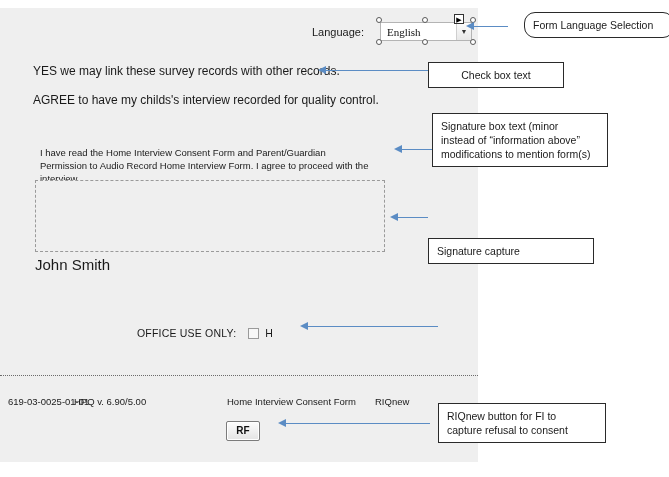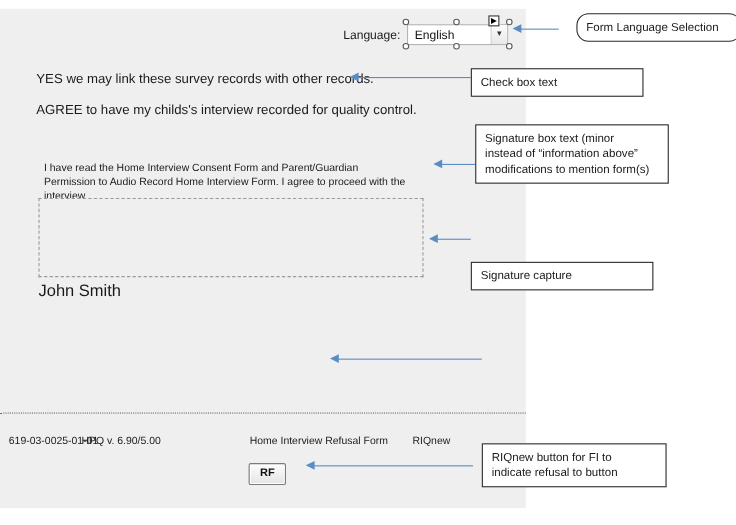--- a/index.html
+++ b/index.html
@@ -31,21 +31,21 @@
     position: absolute;
     left: 312px;
     top: 14px;
     display: flex;
     align-items: center;
     white-space: nowrap;
   }
   .lang-label {
     font-size: 11px;
     color: #1a1a1a;
-    margin-right: 6px;
+    margin-right: 16px;
   }
   .lang-select-wrap {
     position: relative;
     width: 92px;
     height: 19px;
   }
   .lang-select {
     position: absolute;
     left: 0; top: 0;
     width: 92px;
@@ -53,20 +53,21 @@
     background: #ffffff;
     border: 1px solid #b4b4b4;
     display: flex;
     align-items: center;
   }
   .lang-value {
     font-size: 11px;
     color: #111;
     padding-left: 6px;
     flex: 1;
+    font-family: Liberation Serif, serif;
   }
   .lang-arrow {
     width: 15px;
     height: 17px;
     border-left: 1px solid #cfcfcf;
     background: linear-gradient(#fcfcfc, #e8e8e8);
     display: flex;
     align-items: center;
     justify-content: center;
     font-size: 7px;
@@ -262,45 +263,50 @@
     </div>
 
     <div class="form-text" id="chk-text-1">YES we may link these survey records with other records.</div>
     <div class="form-text" id="chk-text-2">AGREE to have my childs's interview recorded for quality control.</div>
 
     <div id="consent-block">I have read the Home Interview Consent Form and Parent/Guardian Permission to Audio Record Home Interview Form.  I agree to proceed with the interview.</div>
 
     <div id="signature-box"></div>
     <div id="signature-name">John Smith</div>
 
+    <div id="office-row">
+      <span id="office-label">OFFICE USE ONLY:</span>
+      <span id="office-checkbox"></span>
+      <span id="office-h">H</span>
+    </div>
 
     <div id="footer-rule"></div>
     <div class="footer-text" id="footer-id">619-03-0025-01-01</div>
     <div class="footer-text" id="footer-ver">HPQ v. 6.90/5.00</div>
-    <div class="footer-text" id="footer-name">Home Interview Refusal Form</div>
+    <div class="footer-text" id="footer-name">Home Interview Consent Form</div>
     <div class="footer-text" id="footer-tag">RIQnew</div>
 
     <div id="rf-button">
       <span>RF</span>
     </div>
   </div>
 
   <div class="arrow" style="left:466px; top:22px; width:42px;">
     <span class="head"></span>
       <span class="shaft"></span>
   </div>
   <div class="callout" style="left:524px; top:12px; width:150px;border-radius:11px;">
     <div>Form Language Selection</div>
   </div>
 
   <div class="arrow" style="left:318px; top:66px; width:110px;">
     <span class="head"></span>
       <span class="shaft"></span>
   </div>
-  <div class="callout" style="left:428px; top:62px; width:157px;">
+  <div class="callout" style="left:428px; top:62px; width:136px;text-align:center;">
     <div>Check box text</div>
   </div>
 
   <div class="arrow" style="left:394px; top:145px; width:38px;">
     <span class="head"></span>
       <span class="shaft"></span>
   </div>
   <div class="callout" style="left:432px; top:113px; width:176px;">
     <div>Signature box text (minor</div>
     <div>instead of “information above”</div>
@@ -319,16 +325,16 @@
     <span class="head"></span>
       <span class="shaft"></span>
   </div>
 
   <div class="arrow" style="left:278px; top:419px; width:152px;">
     <span class="head"></span>
       <span class="shaft"></span>
   </div>
   <div class="callout" style="left:438px; top:403px; width:168px;">
     <div>RIQnew button for FI to</div>
-    <div>indicate refusal to button</div>
+    <div>capture refusal to consent</div>
   </div>
 
 </div>
 
 </body></html>

